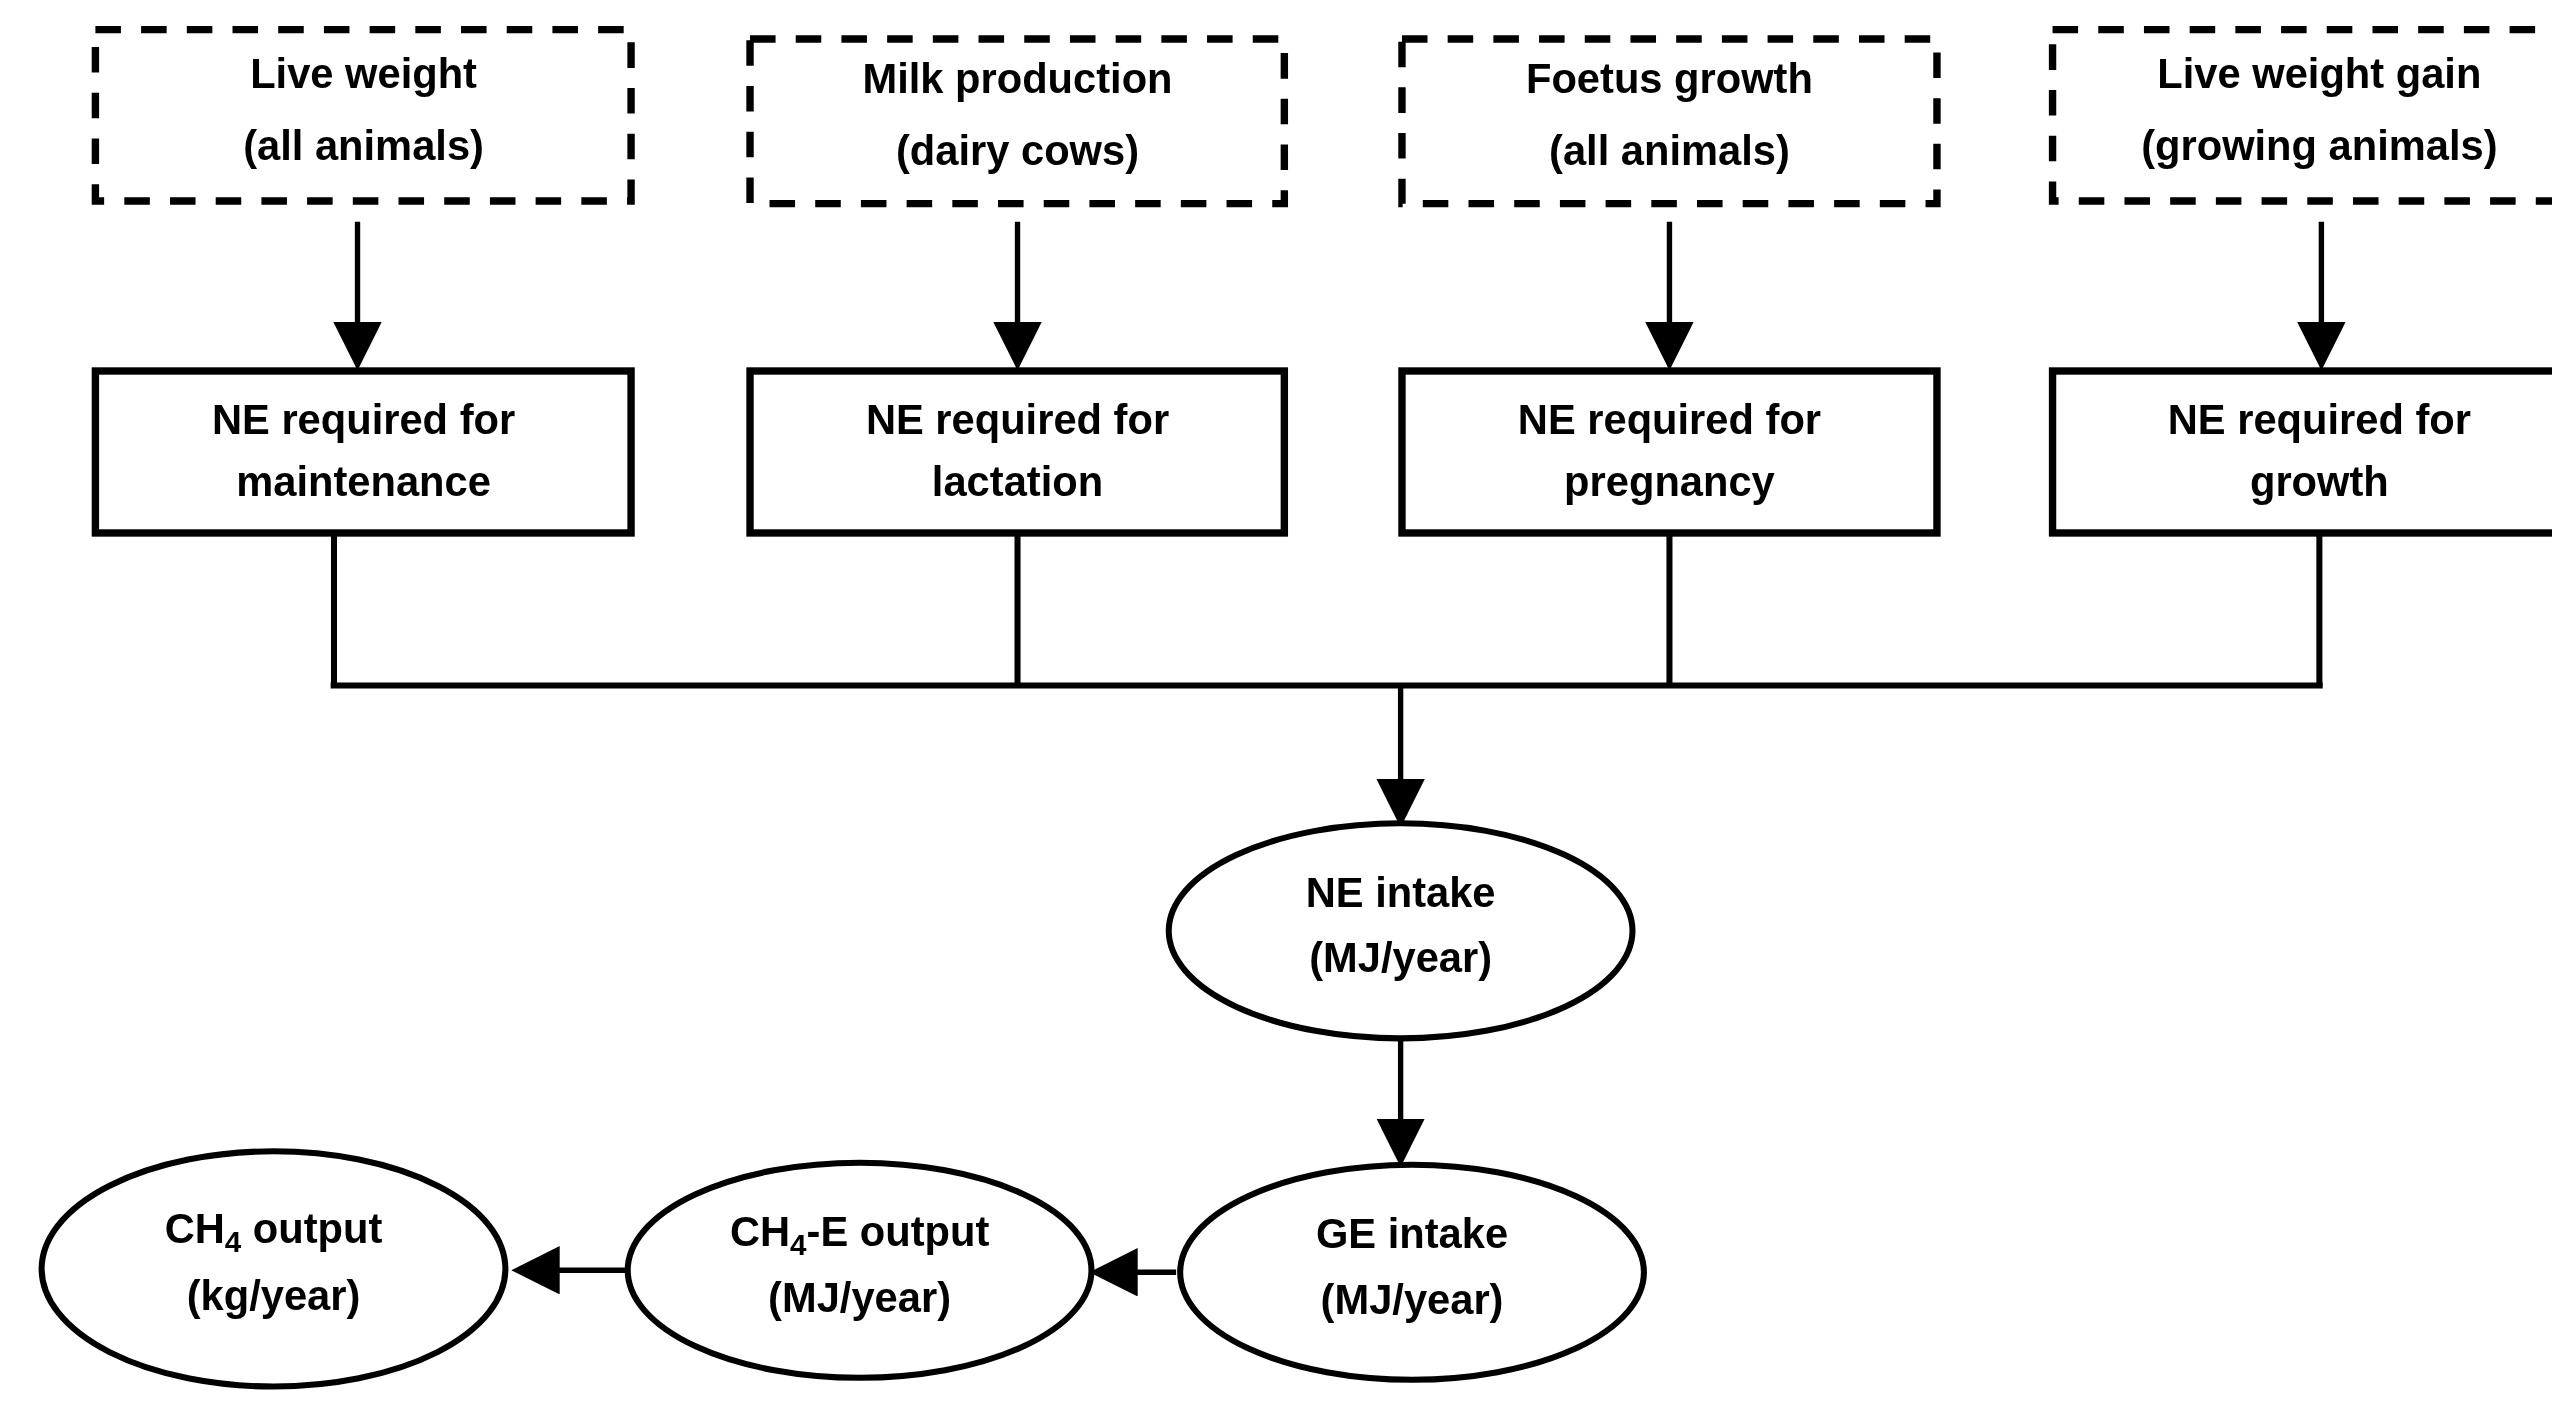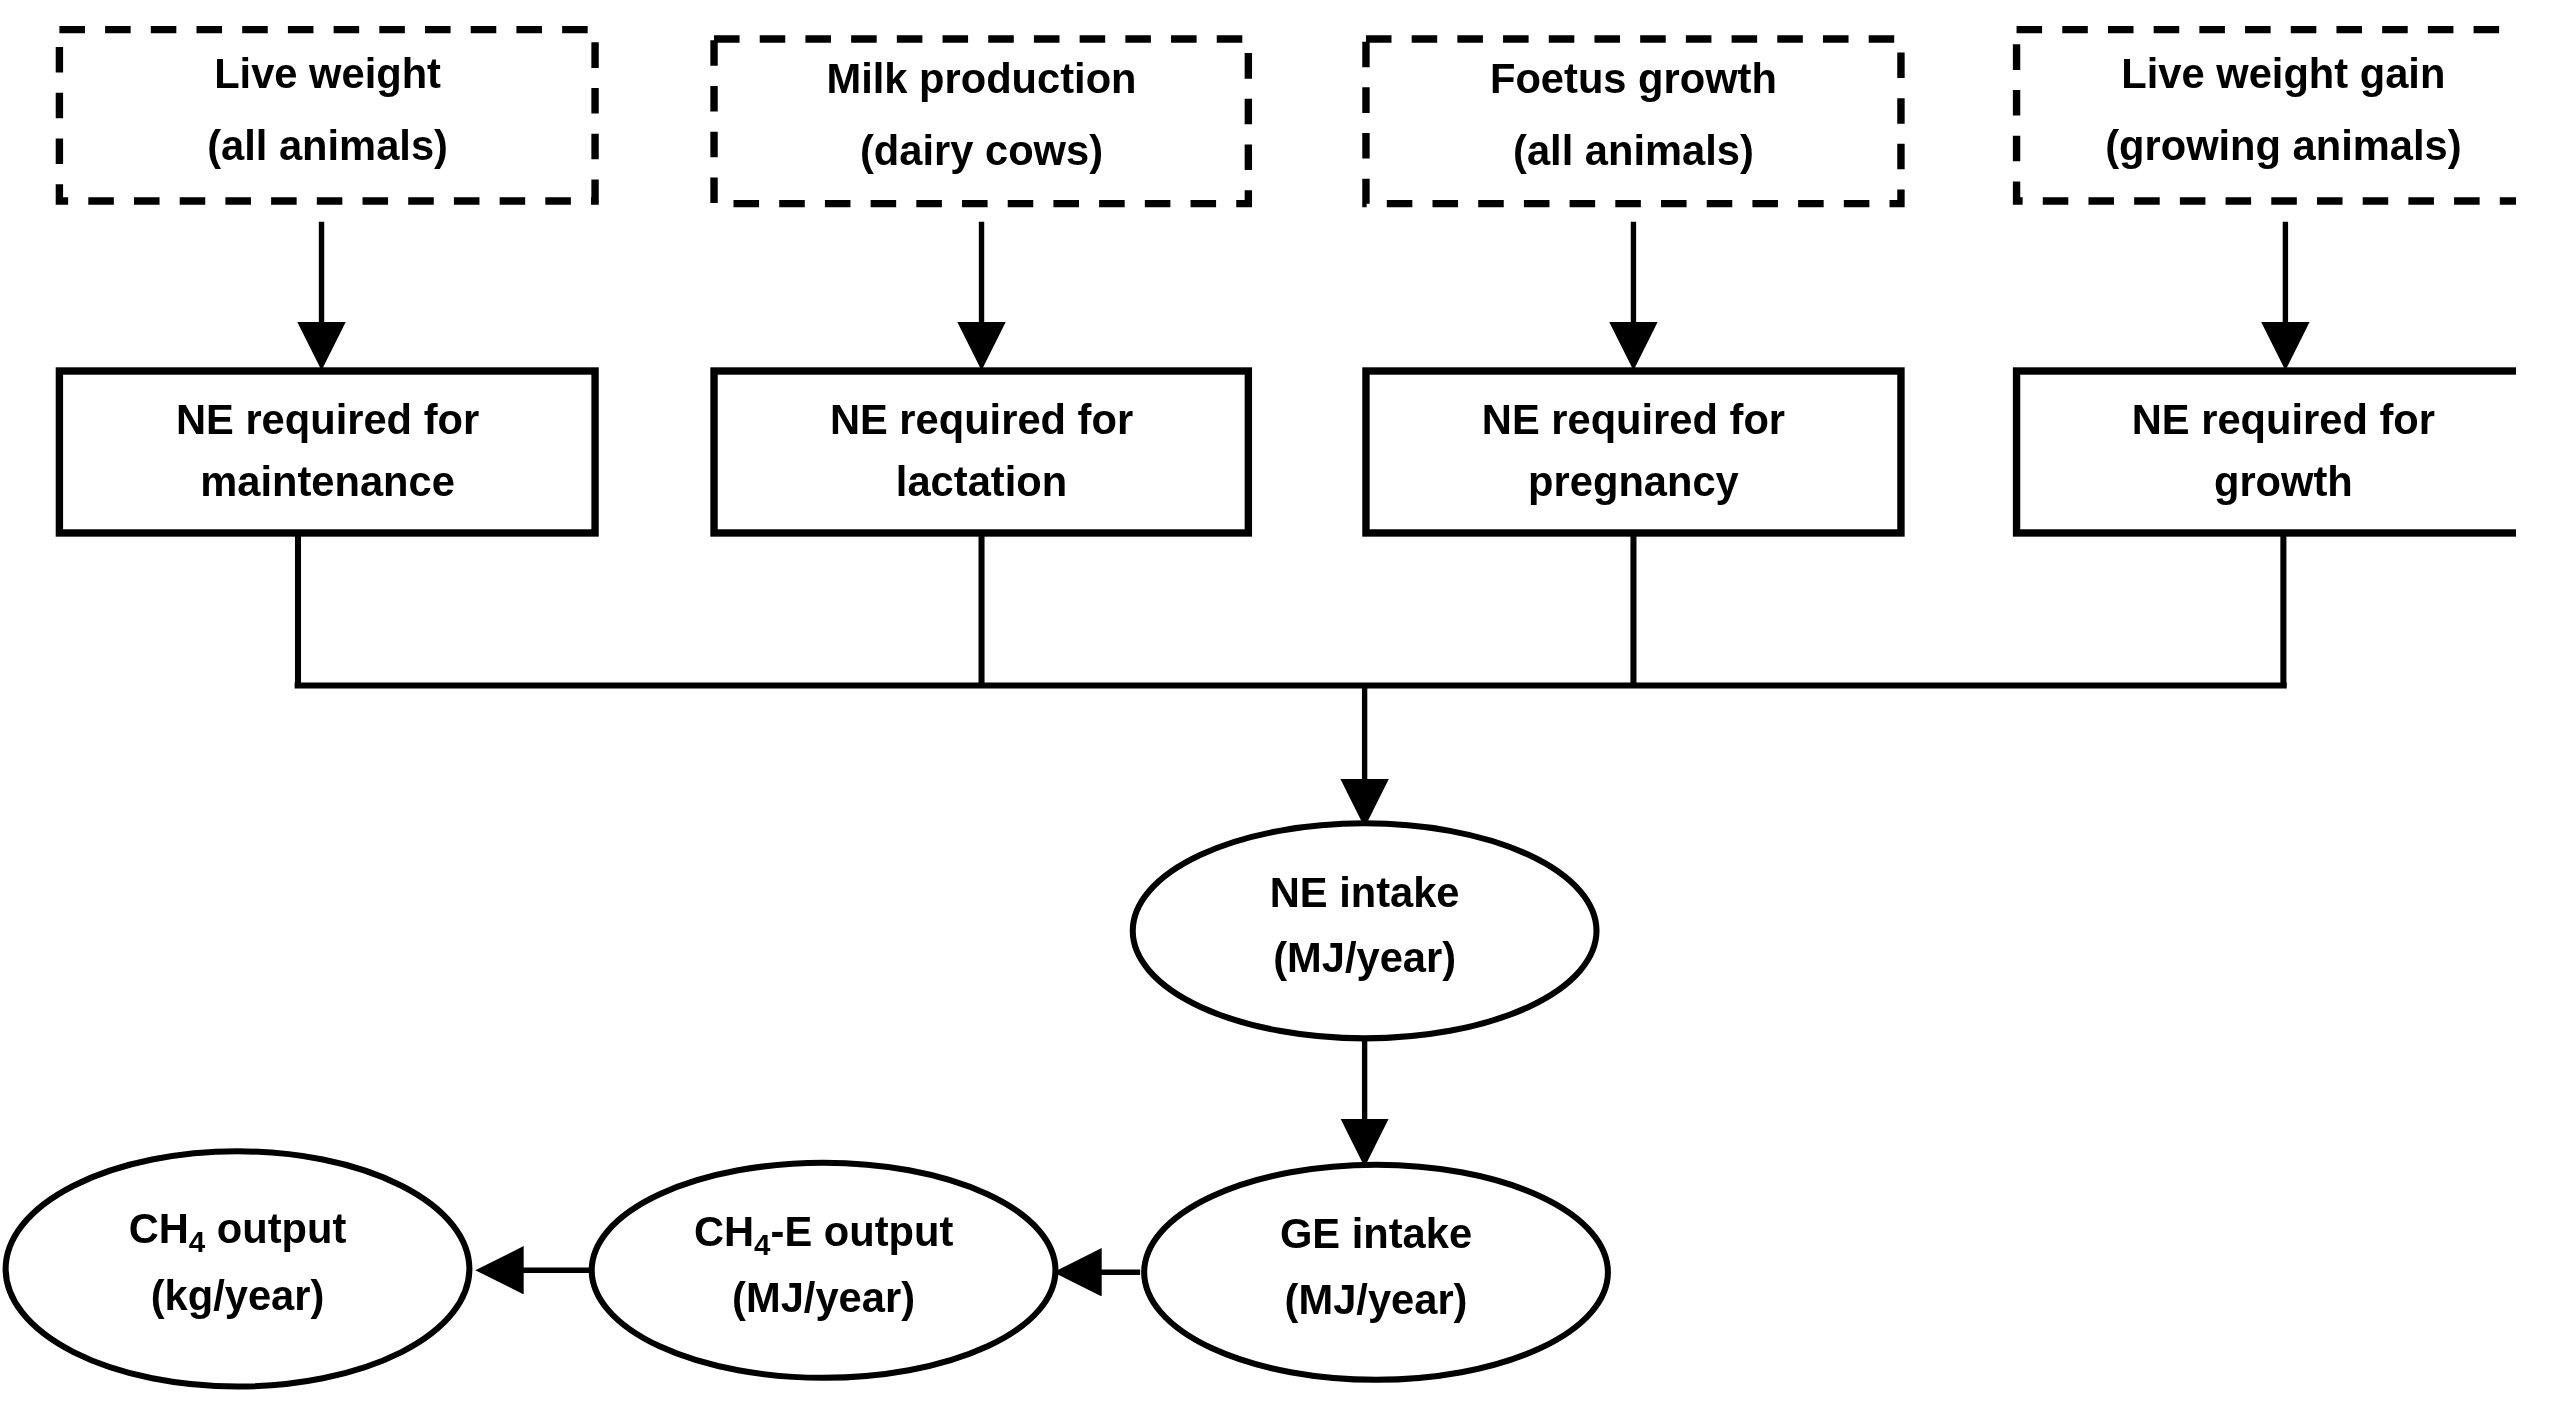--- a/index.html
+++ b/index.html
@@ -9,20 +9,21 @@
   }
   body {
     font-family: "Liberation Sans", sans-serif;
   }
   #diagram-root {
     position: relative;
     width: 2516px;
     height: 1402px;
     background: #ffffff;
     overflow: hidden;
+    padding-left: 36px;
   }
   svg.flow {
     display: block;
     width: 2576px;
     height: 1402px;
   }
   .node-text {
     font-family: "Liberation Sans", sans-serif;
     font-weight: bold;
     font-size: 62px;

